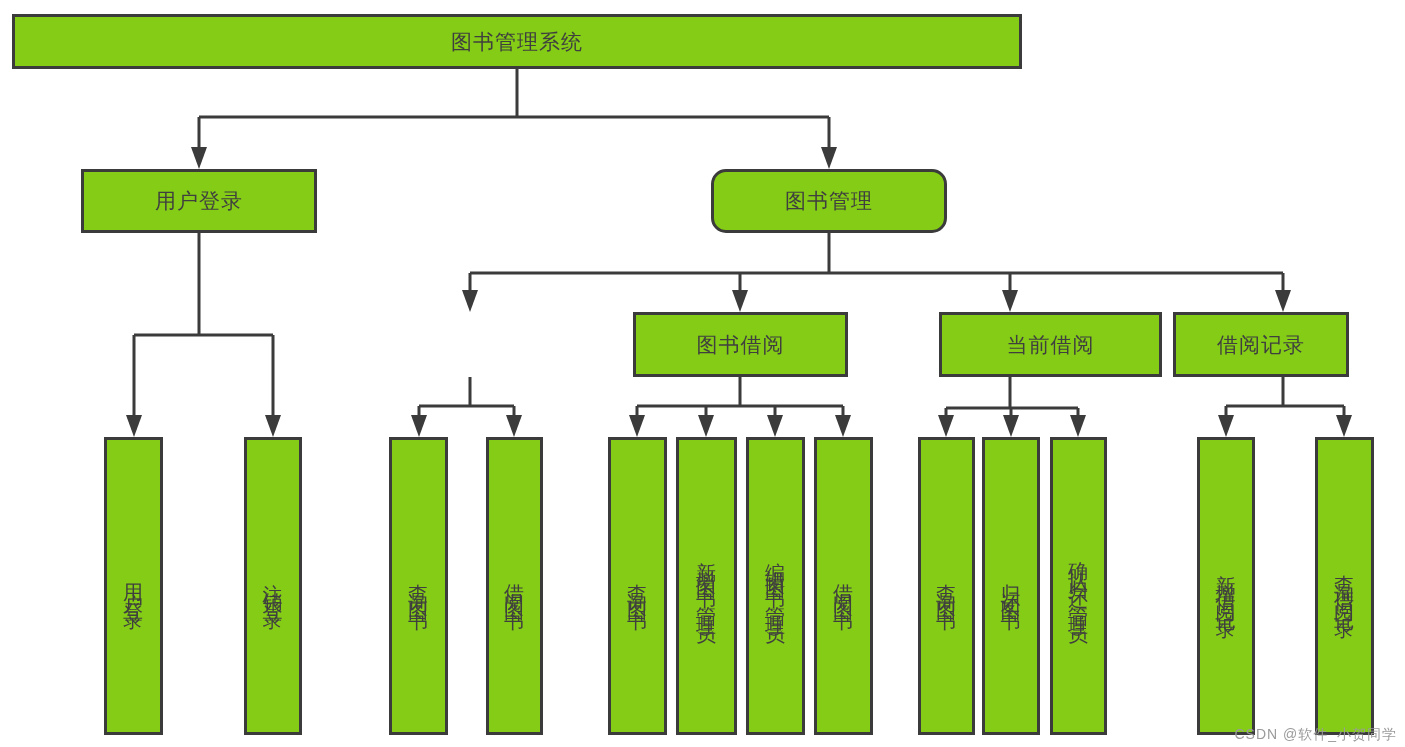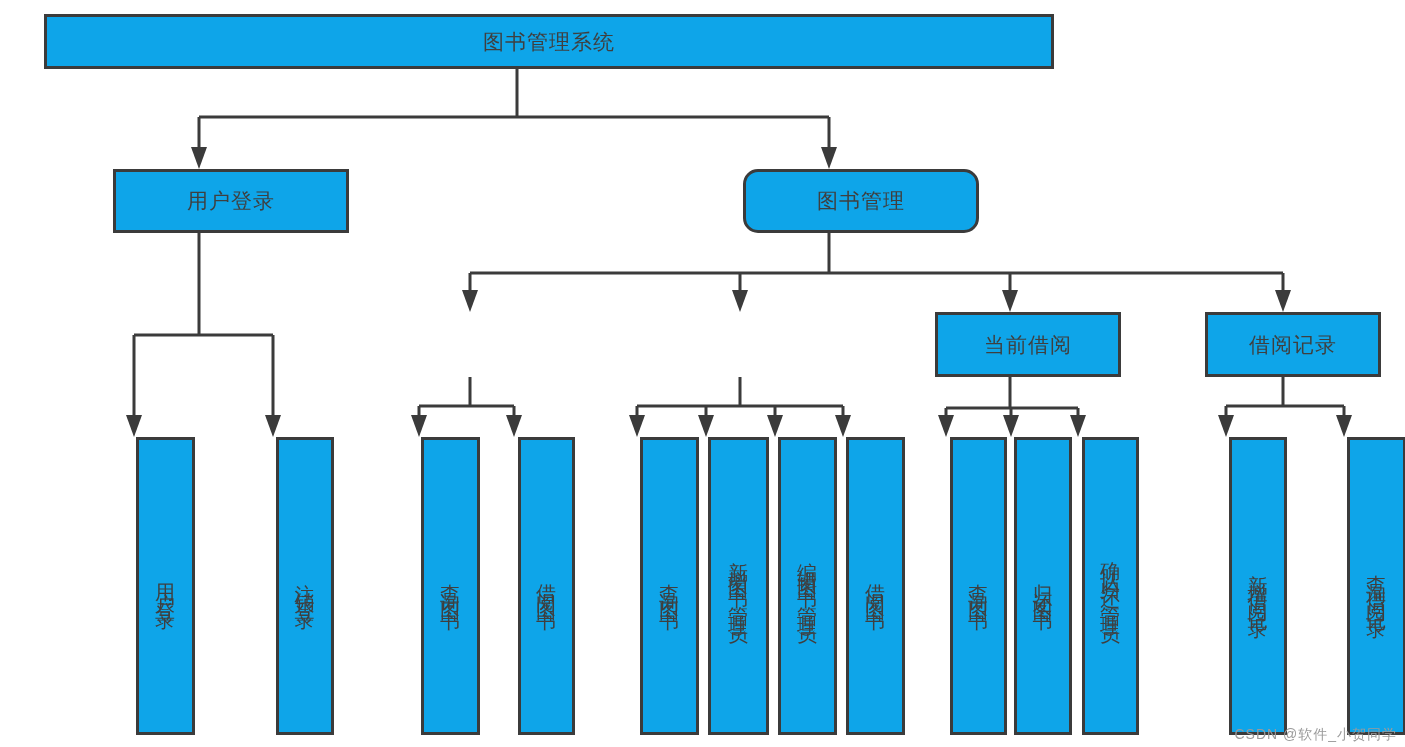--- a/index.html
+++ b/index.html
@@ -15,31 +15,30 @@
     height: 747px;
     background: var(--bg);
     font-family: "Liberation Sans", "DejaVu Sans", sans-serif;
     overflow: hidden;
   }
   .edges-svg { position: absolute; left: 0; top: 0; }
   .edge { stroke: var(--line); stroke-width: 3; fill: none; }
   .arrow { fill: var(--line); stroke: none; }
   .box {
     position: absolute;
-    background: #0ea5e9;
+    background: #84cc16;
     border: 3px solid var(--line);
     box-sizing: border-box;
     display: flex;
     align-items: center;
     justify-content: center;
     color: var(--text);
     font-size: 21px;
     letter-spacing: 1px;
     z-index: 1;
-    margin-left: 32px;
   }
   .leaf .vtext {
     writing-mode: vertical-rl;
     text-orientation: mixed;
     letter-spacing: 9px;
     line-height: 1;
     font-size: 20px;
   }
   .watermark {
     position: absolute;
@@ -104,21 +103,24 @@
     <span>图书管理系统</span>
   </div>
 
   <div class="box" style="left:81px; top:169px; width:236px; height:64px;">
     <span>用户登录</span>
   </div>
   <div class="box" style="left:711px; top:169px; width:236px; height:64px;border-radius:15px;">
     <span>图书管理</span>
   </div>
 
-  <div class="box" style="left:903px; top:312px; width:186px; height:65px;">
+  <div class="box" style="left:633px; top:312px; width:215px; height:65px;">
+    <span>图书借阅</span>
+  </div>
+  <div class="box" style="left:939px; top:312px; width:223px; height:65px;">
     <span>当前借阅</span>
   </div>
   <div class="box" style="left:1173px; top:312px; width:176px; height:65px;">
     <span>借阅记录</span>
   </div>
 
   <div class="box leaf" style="left:104px; top:437px; width:59px; height:298px;">
     <span class="vtext">用户登录</span>
   </div>
   <div class="box leaf" style="left:244px; top:437px; width:58px; height:298px;">

